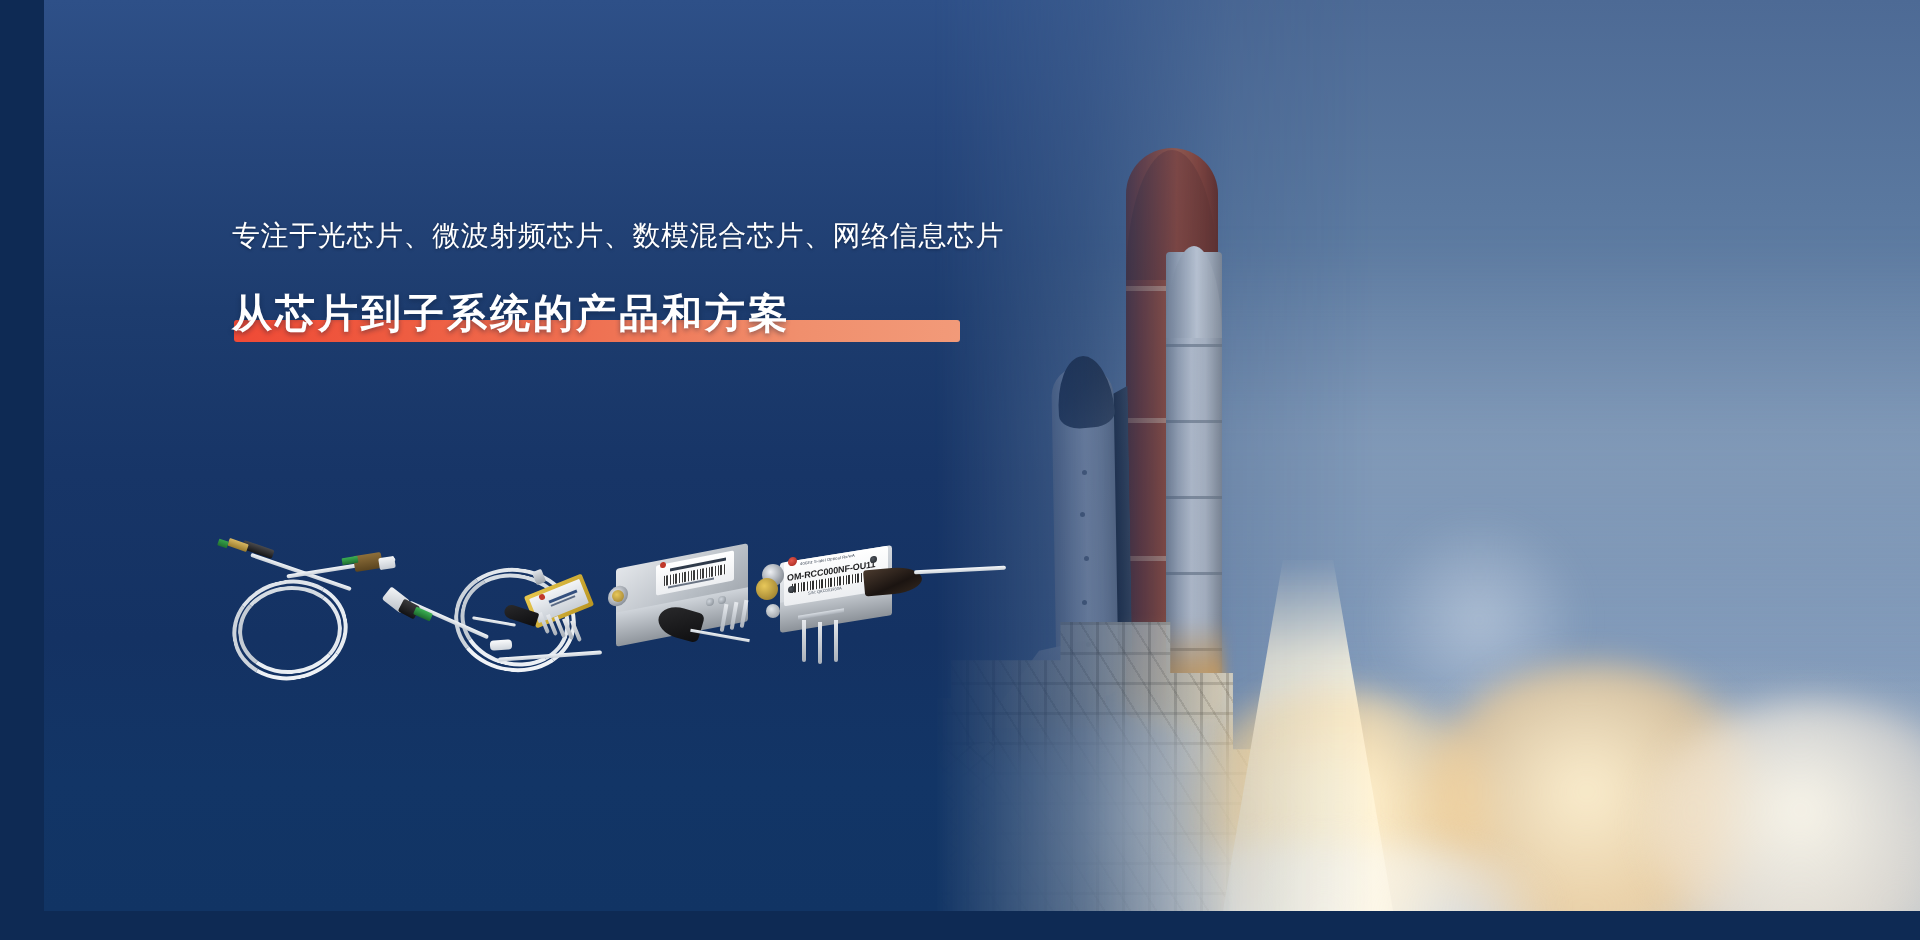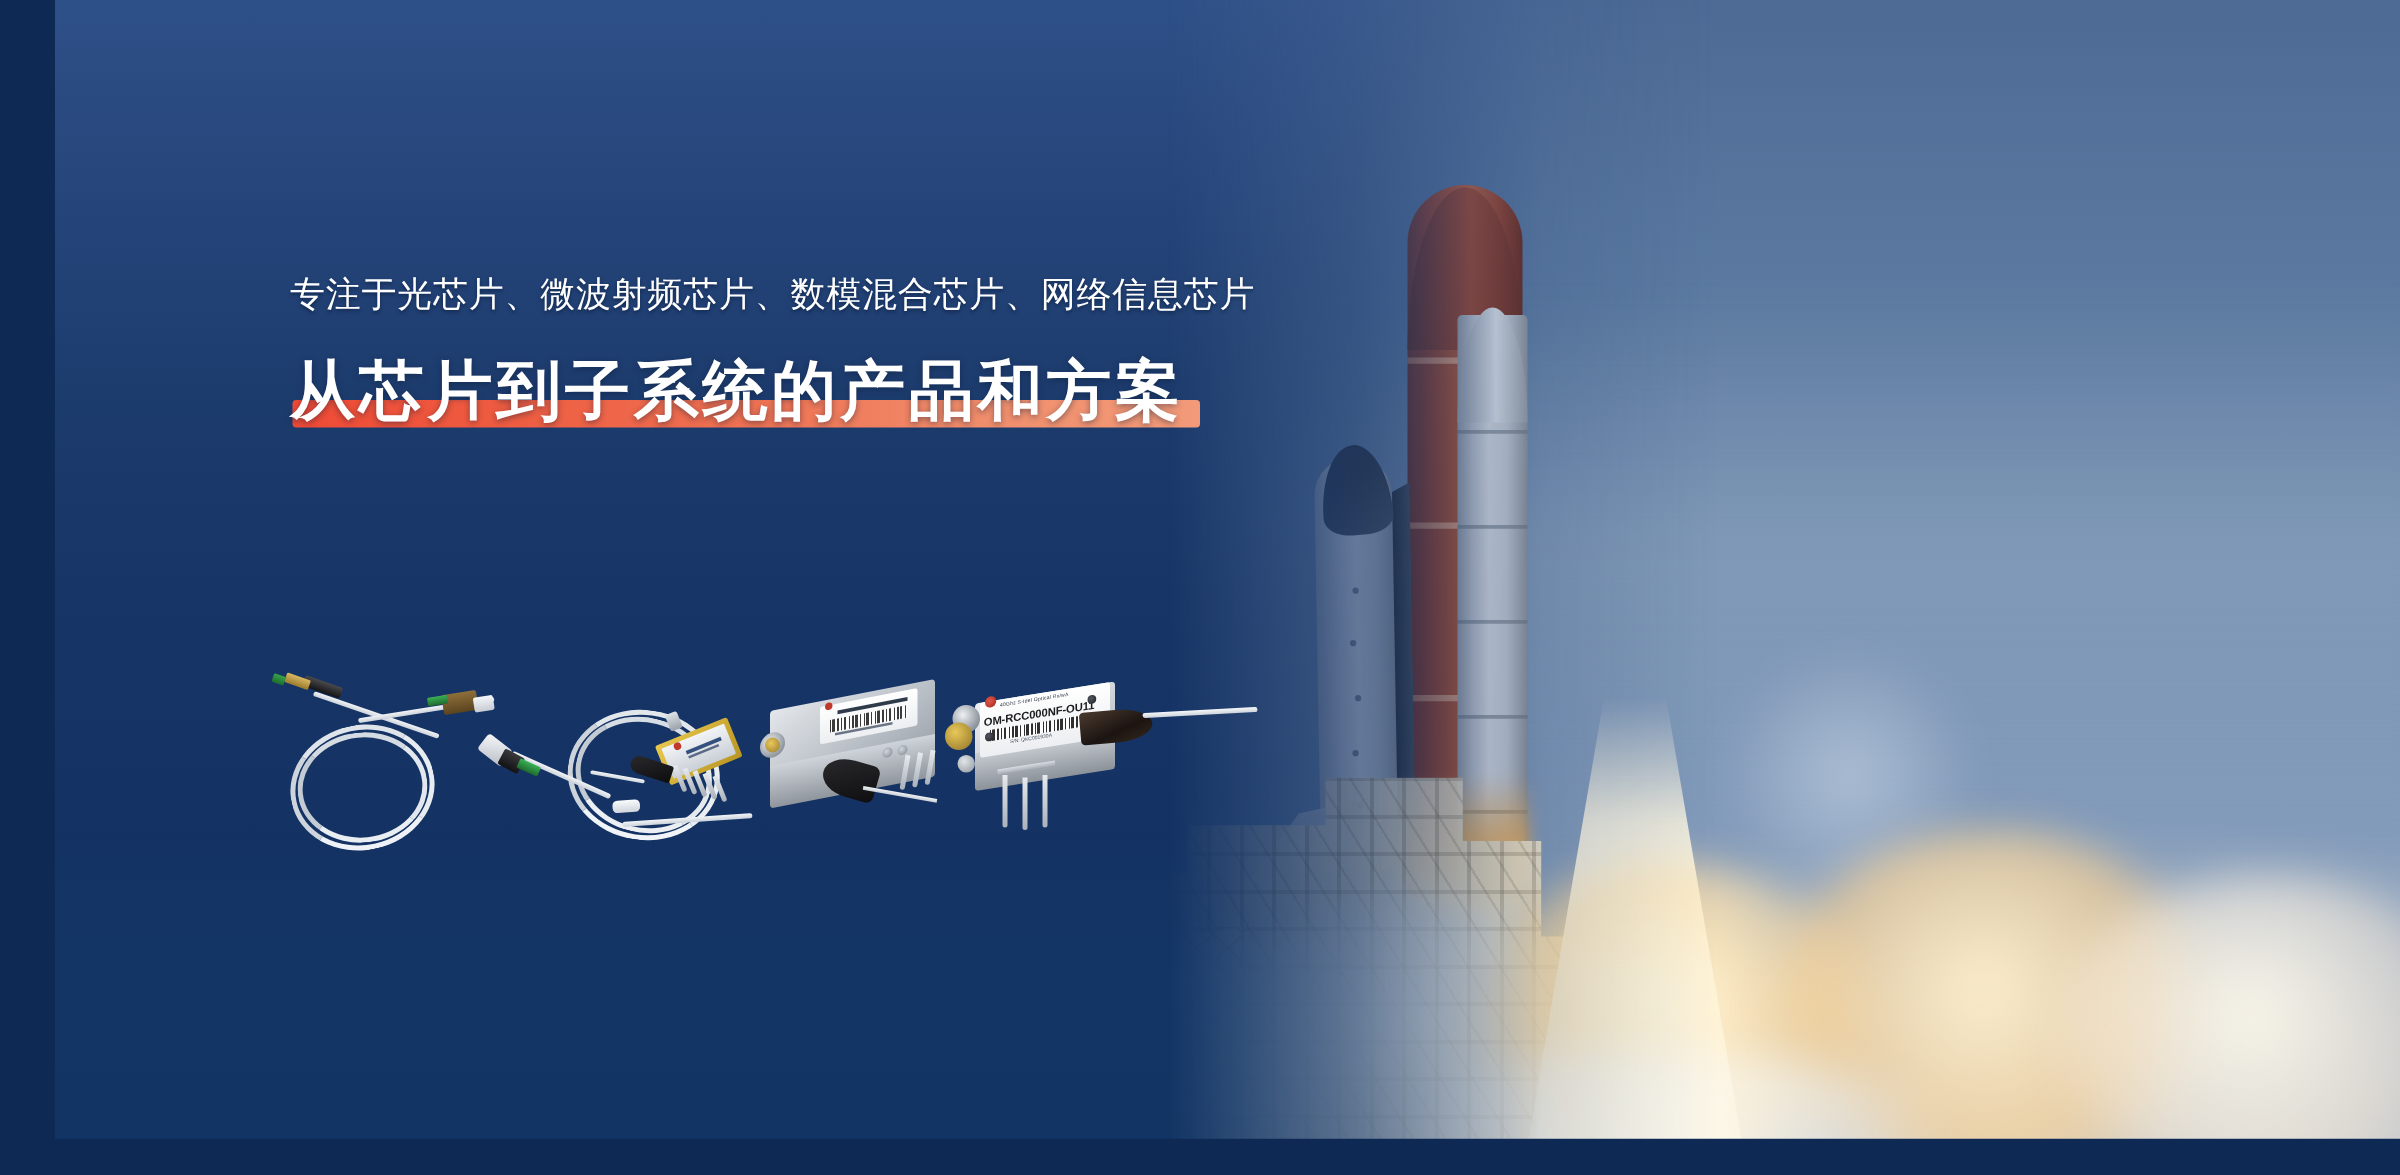--- a/index.html
+++ b/index.html
@@ -159,21 +159,21 @@
   }
   .sub--2{ margin-top:10px; }
 
   .headline-wrap{ position:relative; margin-top:24px; display:inline-block; padding-bottom:6px; }
   .headline-bar{
     position:absolute; left:2px; bottom:8px; width:726px; height:22px;
     background:linear-gradient(to right,#ef4a36 0%,#ee5b40 22%,#ef7354 52%,#f08f6d 78%,#f29a79 100%);
     border-radius:3px;
   }
   .headline{
-    position:relative; color:#ffffff; font-size:52px; line-height:62px;
+    position:relative; color:#ffffff; font-size:40px; line-height:62px;
     font-weight:700; letter-spacing:3px; white-space:nowrap;
     text-shadow:0 2px 5px rgba(10,26,54,.45);
   }
 
   
   #products{ position:absolute; left:180px; top:520px; width:880px; height:180px; }
   .prod{ position:absolute; }
 
   
   .pc1{ left:0px; top:20px; width:210px; height:140px; }

